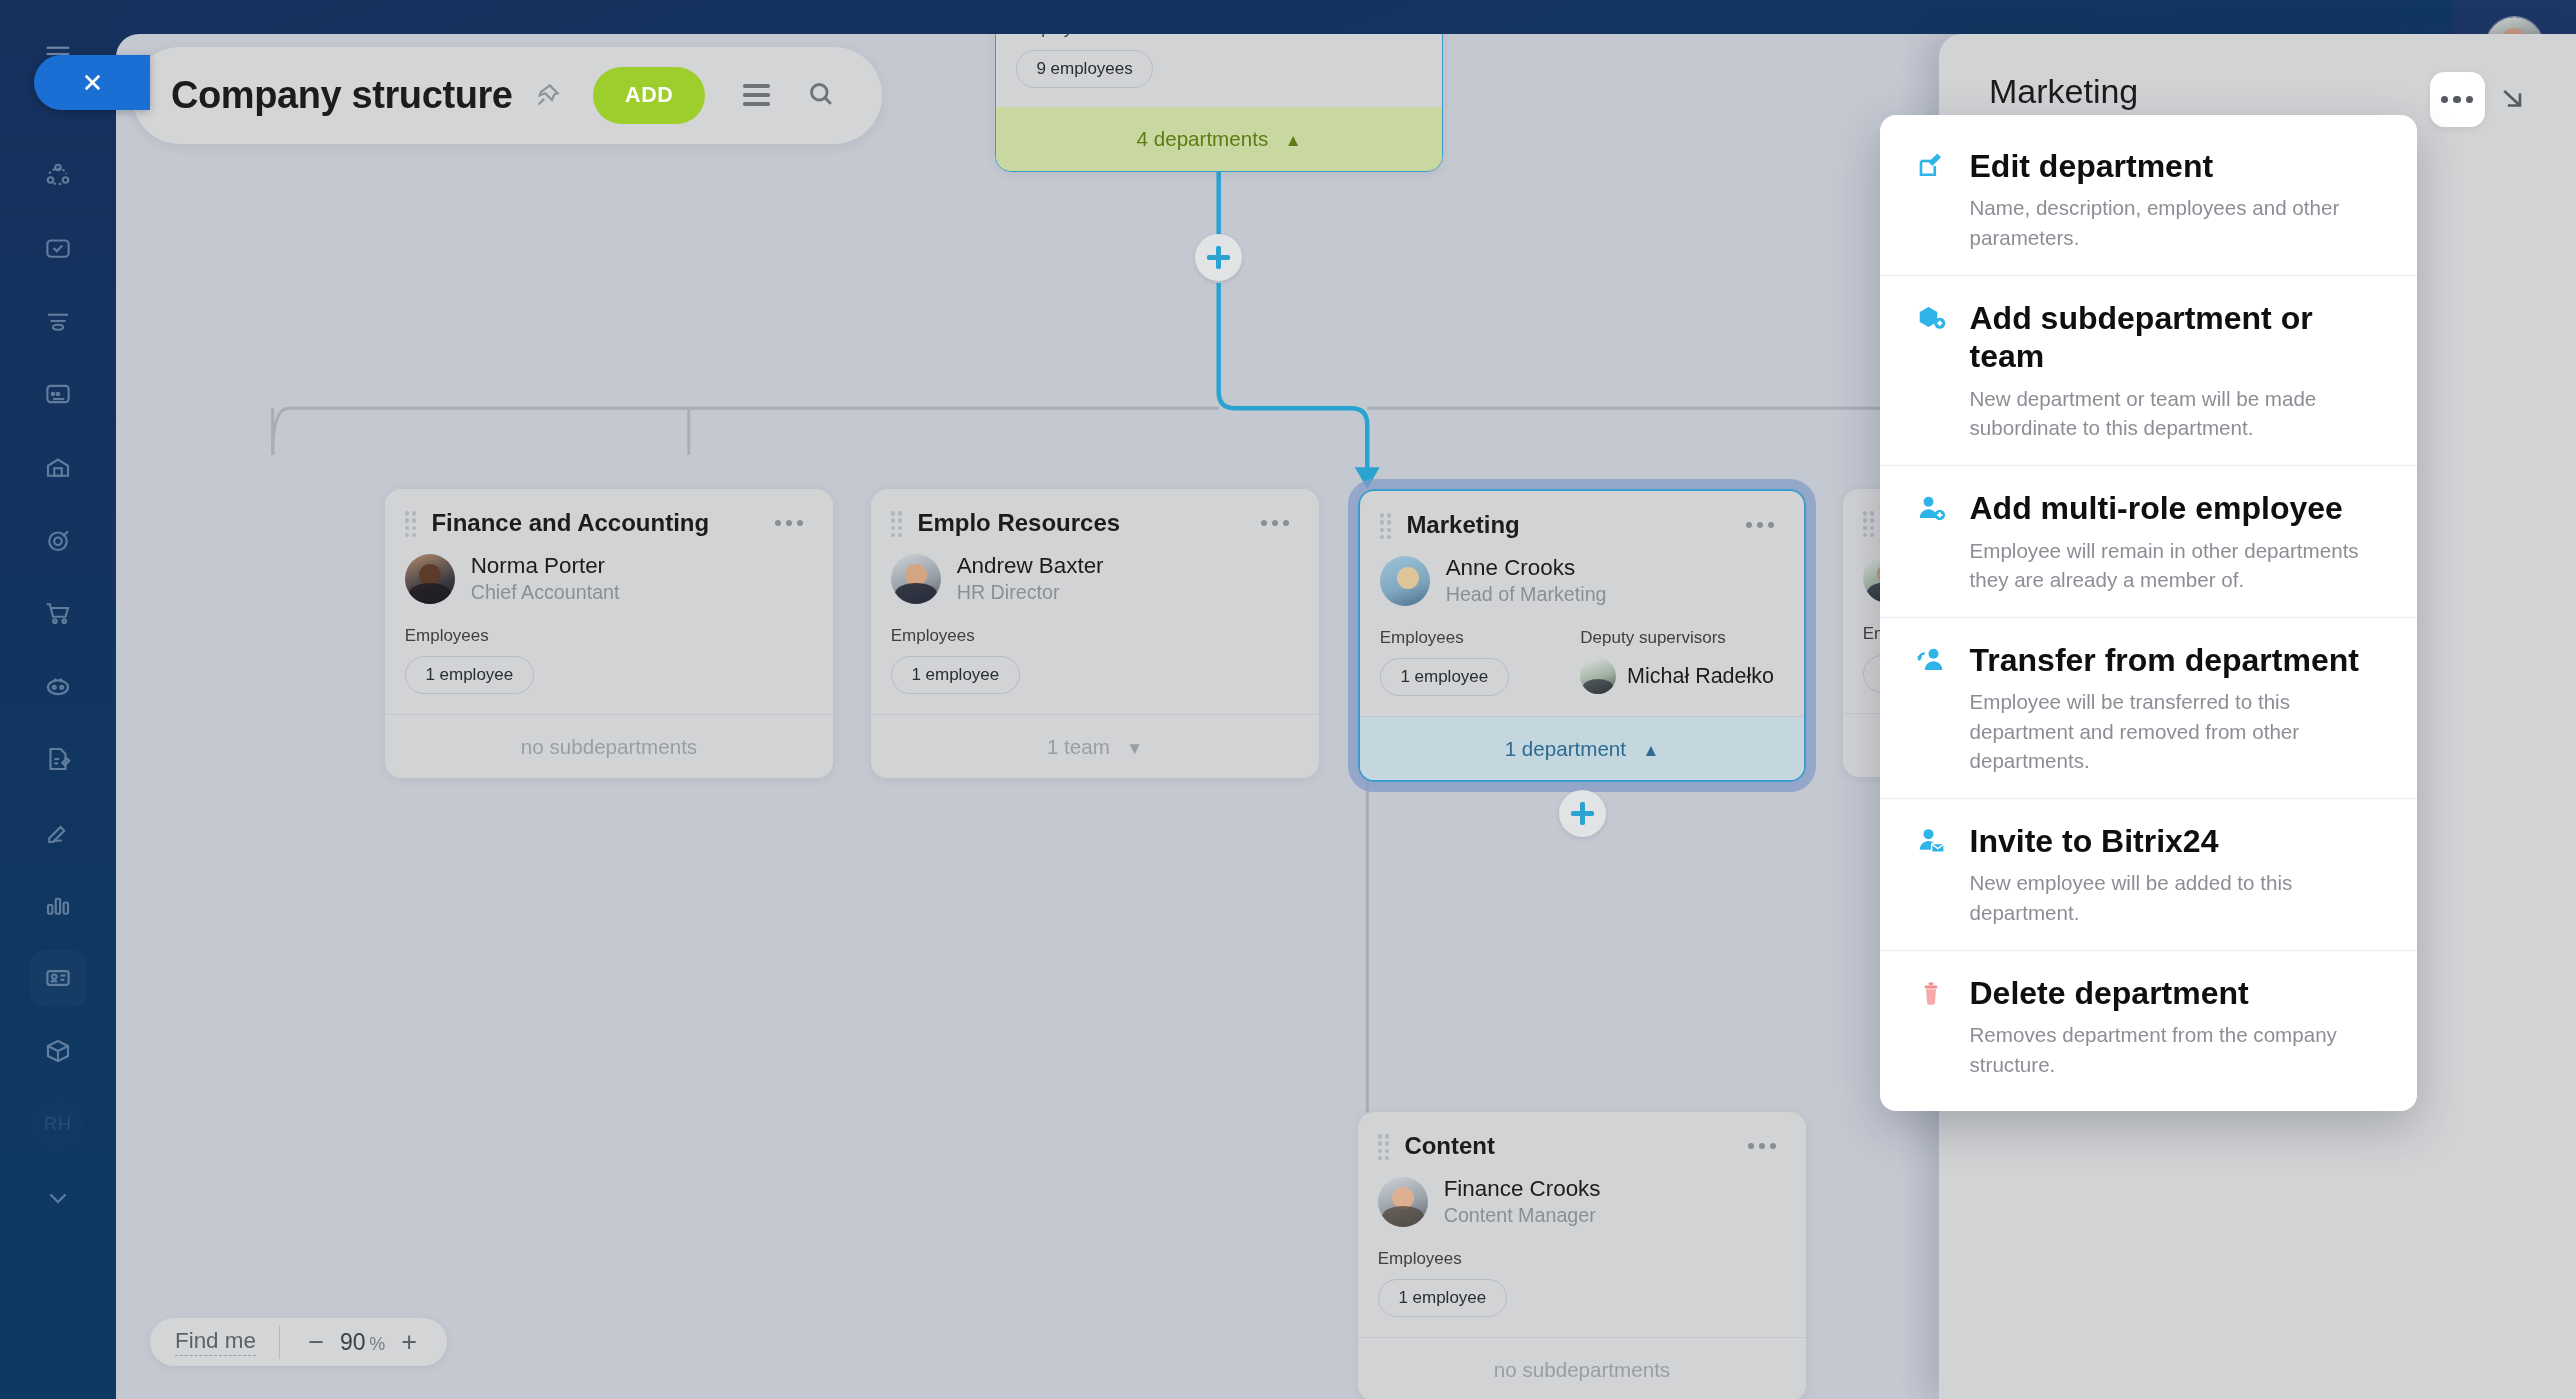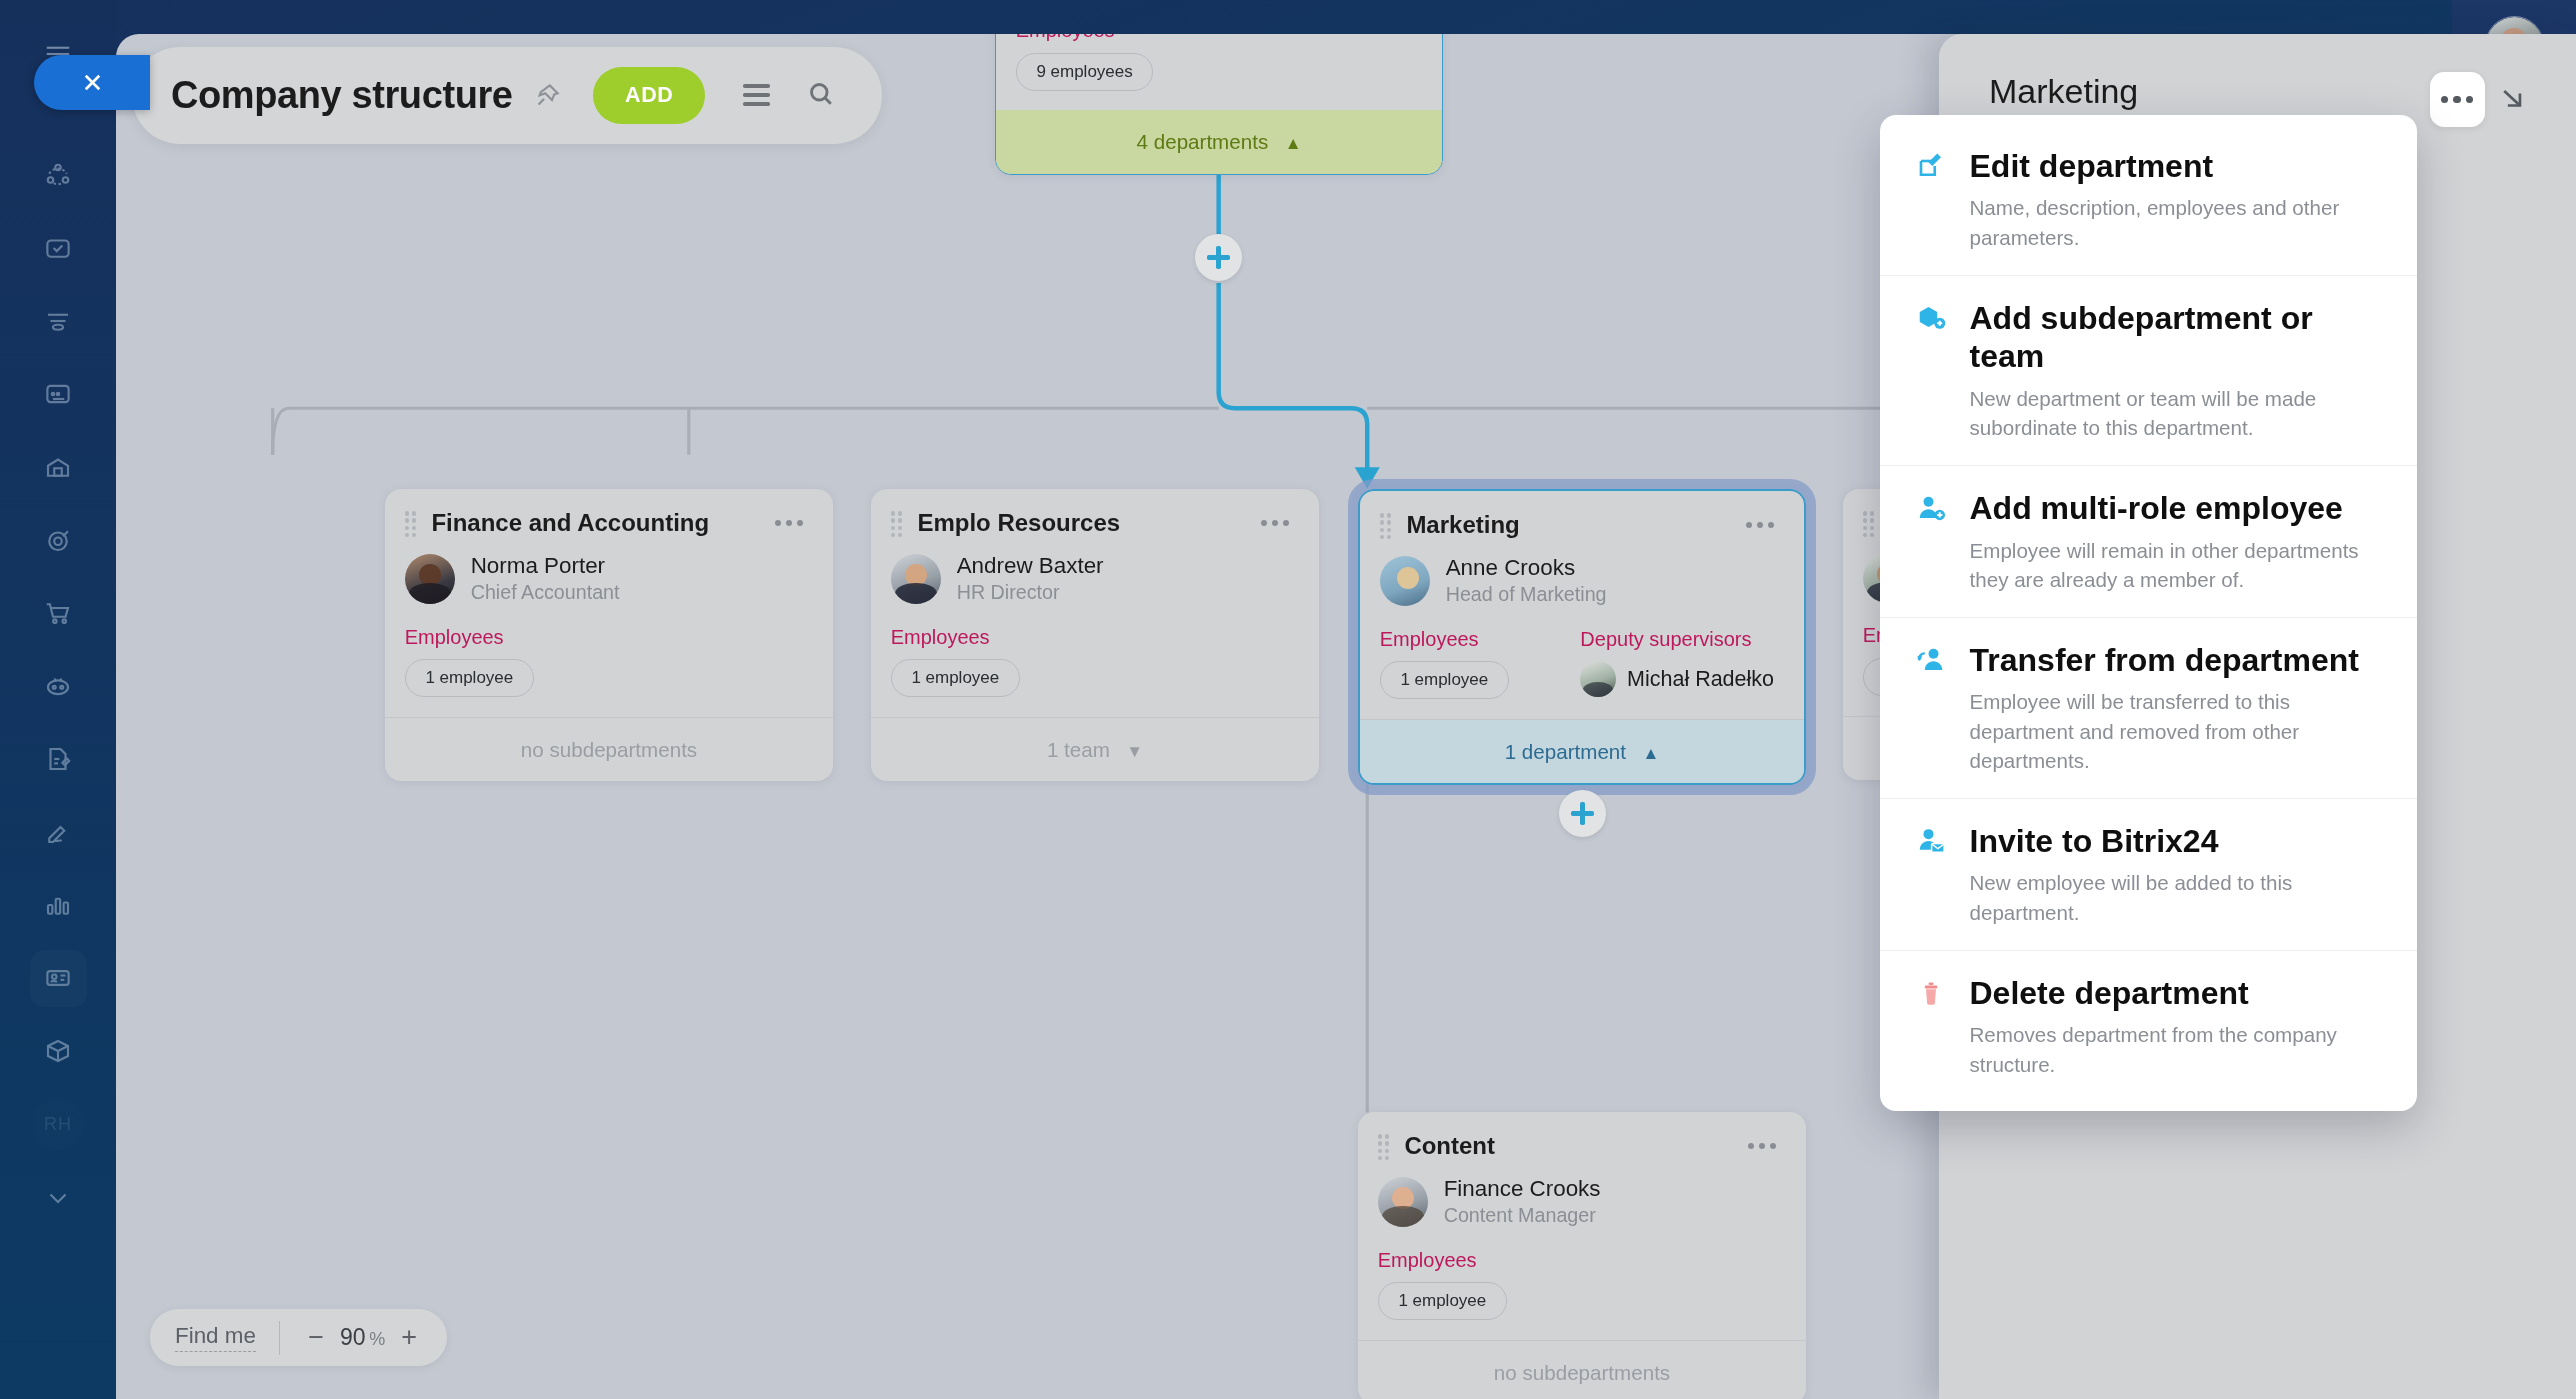--- a/index.html
+++ b/index.html
@@ -141,21 +141,21 @@
   .node-person { display: flex; align-items: flex-end; margin-top: 16px; }
   .p-avatar {
     width: 50px; height: 50px; border-radius: 50%;
     margin-right: 16px; flex-shrink: 0; overflow: hidden; position: relative;
   }
   .p-name { font-size: 22.4px; color: #1c1c1c; line-height: 1.15; }
   .p-role { font-size: 19.7px; color: #8b8f95; margin-top: 2.7px; }
 
   .node-meta { display: flex; margin-top: 21.5px; }
   .meta-col { flex: 1; }
-  .meta-label { font-size: 20px; color: #be185d; margin-bottom: 10.7px; }
+  .meta-label { font-size: 17px; color: #404040; margin-bottom: 10.7px; }
   .chip {
     display: inline-block;
     border: 0.9px solid #b8bbc0;
     border-radius: 19.7px;
     padding: 8px 19.7px;
     font-size: 17px; color: #2a2d31;
   }
   .deputy { display: flex; align-items: center; }
   .deputy .p-avatar { width: 36px; height: 36px; margin-right: 10.7px; }
   .deputy-name { font-size: 21.5px; color: #1c1c1c; }
@@ -190,21 +190,21 @@
   }
   .plusbtn::before, .plusbtn::after {
     content: ""; position: absolute; background: #2aa3d0; border-radius: 1.8px;
   }
   .plusbtn::before { width: 23px; height: 4.5px; }
   .plusbtn::after { width: 4.5px; height: 23px; }
 
   
   .zoomctl {
     position: absolute; left: 34px; bottom: 34px;
-    height: 57px; display: flex; align-items: center;
+    height: 48px; display: flex; align-items: center;
     background: #d4d5d7; border-radius: 32px;
     padding: 0 25px; z-index: 6;
     box-shadow: 0 1.8px 9px rgba(0,0,0,.07);
   }
   .findme {
     font-size: 22.4px; color: #5d6167;
     border-bottom: 1.8px dashed #9a9ea4; cursor: pointer;
     padding-bottom: 1.8px;
   }
   .zdiv { width: 0.9px; height: 34px; background: #b5b8bd; margin: 0 23px; }

